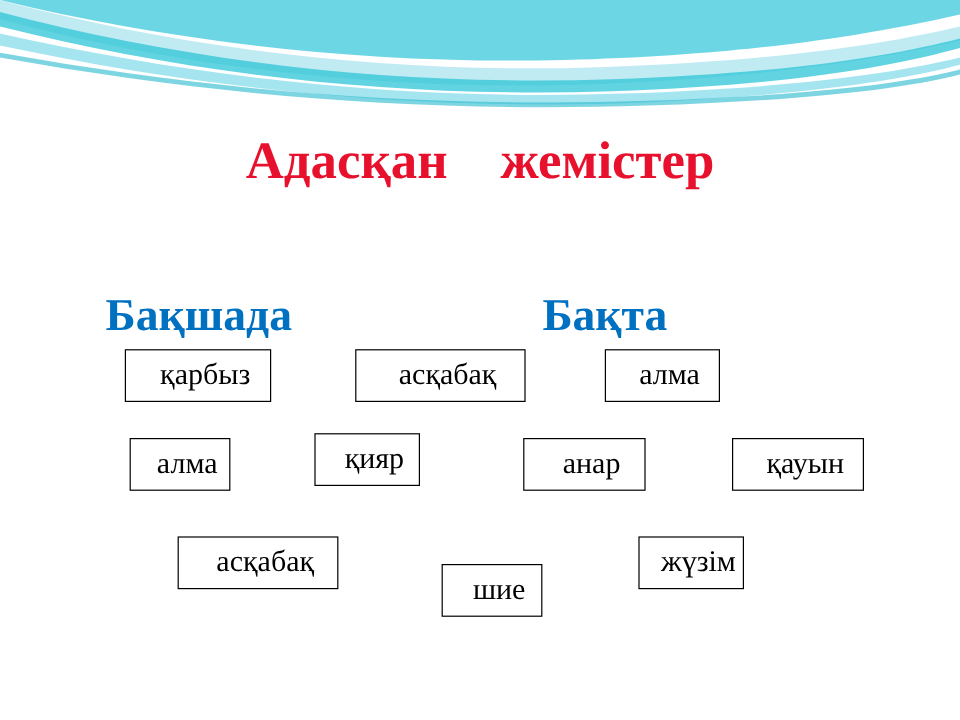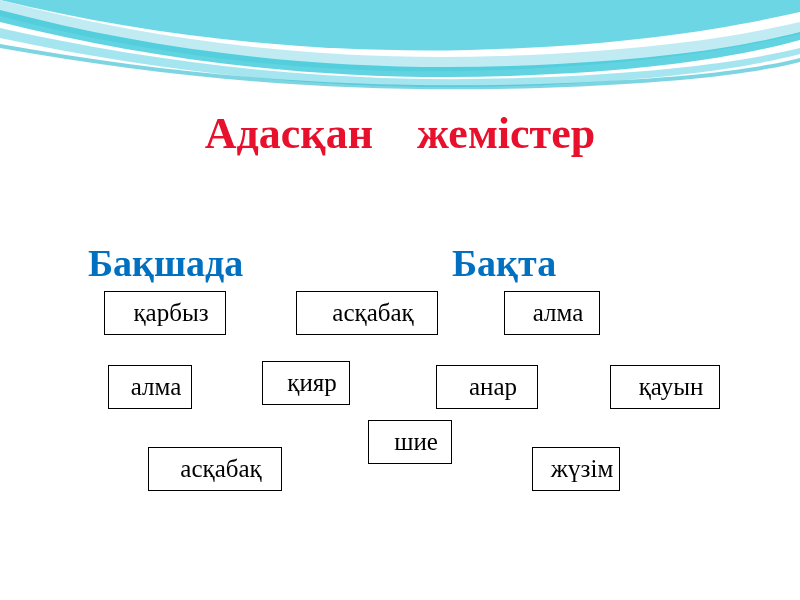--- a/index.html
+++ b/index.html
@@ -106,17 +106,17 @@
 
   <div class="words-layer">
     <div class="word-box" style="left: 104px; top: 291px; width: 122px; height: 44px;">қарбыз</div>
     <div class="word-box" style="left: 296px; top: 291px; width: 142px; height: 44px;">асқабақ</div>
     <div class="word-box" style="left: 504px; top: 291px; width: 96px; height: 44px;">алма</div>
     <div class="word-box" style="left: 108px; top: 365px; width: 84px; height: 44px;">алма</div>
     <div class="word-box" style="left: 262px; top: 361px; width: 88px; height: 44px;">қияр</div>
     <div class="word-box" style="left: 436px; top: 365px; width: 102px; height: 44px;">анар</div>
     <div class="word-box" style="left: 610px; top: 365px; width: 110px; height: 44px;">қауын</div>
     <div class="word-box" style="left: 148px; top: 447px; width: 134px; height: 44px;">асқабақ</div>
-    <div class="word-box" style="left: 368px; top: 420px; width: 84px; height: 44px;">шие</div>
+    <div class="word-box" style="left: 368px; top: 470px; width: 84px; height: 44px;">шие</div>
     <div class="word-box" style="left: 532px; top: 447px; width: 88px; height: 44px;">жүзім</div>
   </div>
 
 </div>
 
 </body></html>

